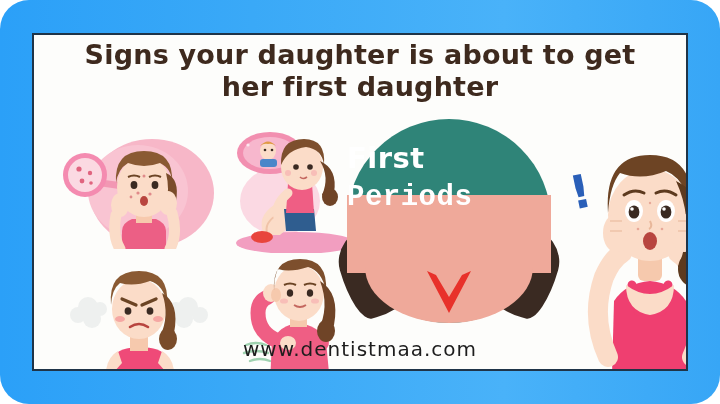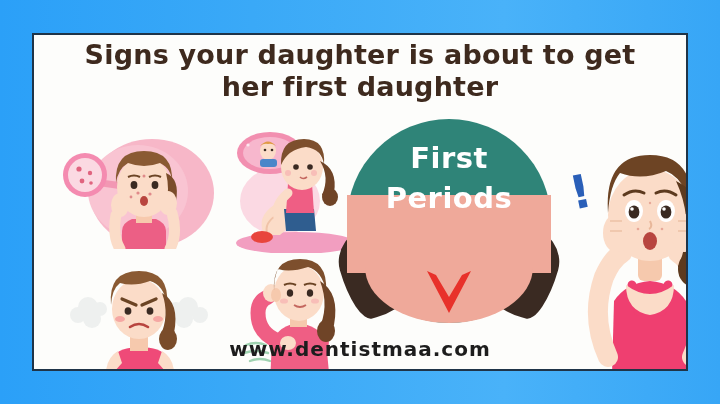--- a/index.html
+++ b/index.html
@@ -12,20 +12,21 @@
     font-family: "DejaVu Sans", sans-serif;
   }
 
   
   .poster {
     position: relative;
     width: 720px;
     height: 404px;
     overflow: hidden;
     background: linear-gradient(90deg,#2ba0f8 0%, #3aa9f7 35%, #49b2f9 70%, #37a6f6 100%);
+    border-radius: 29px;
   }
 
   
   .card {
     position: absolute;
     left: 32px;
     top: 33px;
     width: 656px;
     height: 338px;
     background: #fdfdfb;
@@ -54,21 +55,21 @@
 
   
   .footer-url {
     position: absolute;
     left: 0;
     bottom: 8px;
     width: 100%;
     text-align: center;
     color: #1d1d1d;
     font-family: "DejaVu Sans", sans-serif;
-    font-weight: bold;
+    font-weight: normal;
     font-size: 20px;
     letter-spacing: 1px;
   }
 
   
   .panel { position: absolute; }
 
   
   .emblem {
     left: 313px;
@@ -106,30 +107,29 @@
     transform: rotate(-16deg);
   }
   .emblem .leg.right {
     right: -6px;
     border-radius: 14% 60% 24% 70% / 60% 40% 60% 40%;
     transform: rotate(16deg);
   }
   .emblem .emb-text {
     position: absolute;
     left: 0; right: 0;
-    text-align: center;
     color: #ffffff;
     font-family: "DejaVu Sans", sans-serif;
     font-weight: bold;
     font-size: 29px;
     letter-spacing: 0.5px;
     z-index: 4;
   }
   .emblem .emb-text.line1 { top: 22px; }
-  .emblem .emb-text.line2 { top: 62px; }
+  .emblem .emb-text.line2 { top: 62px; font-family: Liberation Mono, monospace; }
   .emblem .heart {
     position: absolute;
     left: 50%; top: 148px;
     transform: translateX(-50%);
     z-index: 5;
   }
 
   
   .art svg { display: block; }
 

